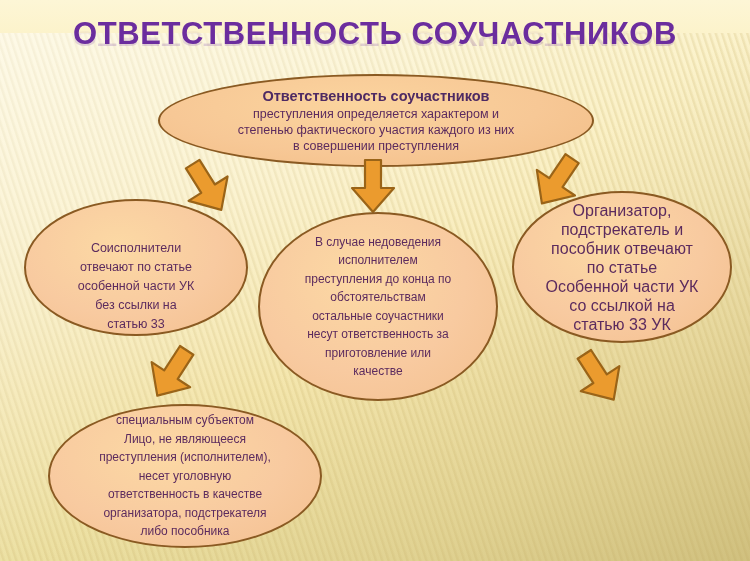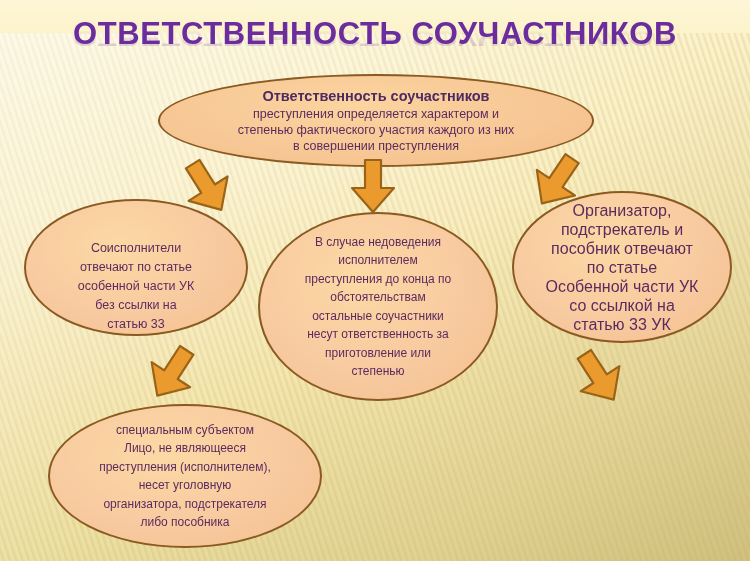--- a/index.html
+++ b/index.html
@@ -206,21 +206,21 @@
 
   <div class="ellipse" id="ellipse-center">
     <div class="txt">
       <span class="line">В случае недоведения</span>
       <span class="line">исполнителем</span>
       <span class="line">преступления до конца по</span>
       <span class="line">обстоятельствам</span>
       <span class="line">остальные соучастники</span>
       <span class="line">несут ответственность за</span>
       <span class="line">приготовление или</span>
-      <span class="line">степенью</span>
+      <span class="line">качестве</span>
     </div>
   </div>
 
   <div class="ellipse" id="ellipse-right">
     <div class="txt">
       <span class="line">Организатор,</span>
       <span class="line">подстрекатель и</span>
       <span class="line">пособник отвечают</span>
       <span class="line">по статье</span>
       <span class="line">Особенной части УК</span>
@@ -240,19 +240,20 @@
       <path d="M19 2 L35 2 L35 31 L50 31 L27 56 L4 31 L19 31 Z" fill="#eb9b2e" stroke="#9a6418" stroke-width="2.2" stroke-linejoin="round"></path>
     </svg>
   </div>
 
   <div class="ellipse" id="ellipse-bottom-left">
     <div class="txt">
       <span class="line">специальным субъектом</span>
       <span class="line">Лицо, не являющееся</span>
       <span class="line">преступления (исполнителем),</span>
       <span class="line">несет уголовную</span>
+      <span class="line">ответственность в качестве</span>
       <span class="line">организатора, подстрекателя</span>
       <span class="line">либо пособника</span>
     </div>
   </div>
 
 
 </div>
 
 </body></html>

